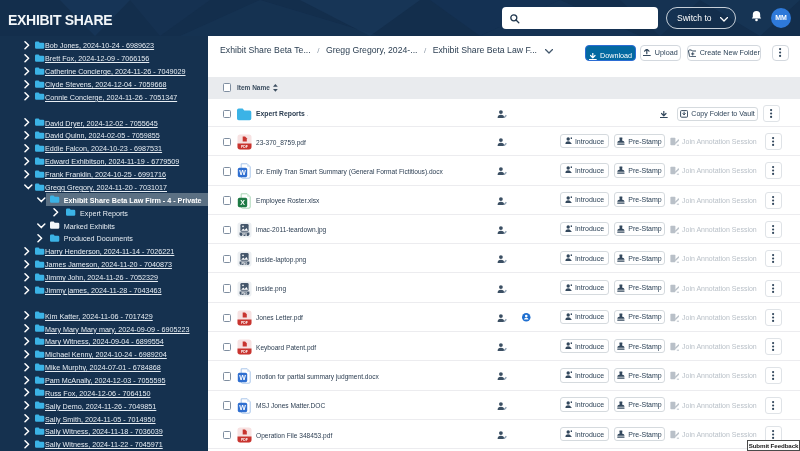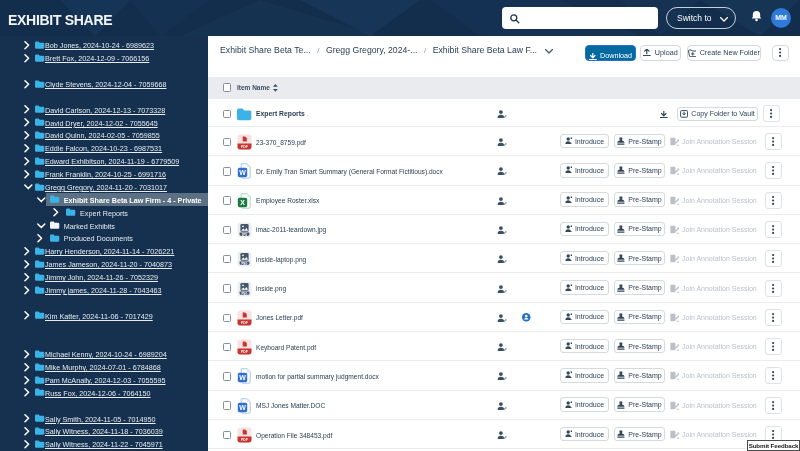--- a/index.html
+++ b/index.html
@@ -159,37 +159,46 @@
     </div>
 <div class="trow l1" style="position:absolute;left:0;top:15.67px;width:208px;height:12.87px">
       <span class="car"><svg width="6" height="9">
           <use href="#chevR"></use>
         </svg></span>
       <span class="fld"><svg width="10" height="9">
           <use href="#foldB"></use>
         </svg></span>
       <span class="lbl">Brett Fox, 2024-12-09 - 7066156</span>
     </div>
+<div class="trow l1" style="position:absolute;left:0;top:28.54px;width:208px;height:12.87px">
+      <span class="car"><svg width="6" height="9">
+          <use href="#chevR"></use>
+        </svg></span>
+      <span class="fld"><svg width="10" height="9">
+          <use href="#foldB"></use>
+        </svg></span>
+      <span class="lbl">Catherine Concierge, 2024-11-26 - 7049029</span>
+    </div>
 <div class="trow l1" style="position:absolute;left:0;top:41.41px;width:167px;height:12.87px">
       <span class="car"><svg width="6" height="9">
           <use href="#chevR"></use>
         </svg></span>
       <span class="fld"><svg width="10" height="9">
           <use href="#foldB"></use>
         </svg></span>
       <span class="lbl">Clyde Stevens, 2024-12-04 - 7059668</span>
     </div>
-<div class="trow l1" style="position:absolute;left:0;top:67.15px;width:208px;height:12.87px">
-      <span class="car"><svg width="6" height="9">
-          <use href="#chevR"></use>
-        </svg></span>
-      <span class="fld"><svg width="10" height="9">
-          <use href="#foldB"></use>
-        </svg></span>
-      <span class="lbl">David Carlson, 2024-12-13 - 7073328</span>
+<div class="trow l1" style="position:absolute;left:0;top:54.28px;width:208px;height:12.87px">
+      <span class="car"><svg width="6" height="9">
+          <use href="#chevR"></use>
+        </svg></span>
+      <span class="fld"><svg width="10" height="9">
+          <use href="#foldB"></use>
+        </svg></span>
+      <span class="lbl">Connie Concierge, 2024-11-26 - 7051347</span>
     </div>
 <div class="trow l1" style="position:absolute;left:0;top:80.02px;width:208px;height:12.87px">
       <span class="car"><svg width="6" height="9">
           <use href="#chevR"></use>
         </svg></span>
       <span class="fld"><svg width="10" height="9">
           <use href="#foldB"></use>
         </svg></span>
       <span class="lbl">David Dryer, 2024-12-02 - 7055645</span>
     </div>
@@ -312,20 +321,38 @@
     </div>
 <div class="trow l1" style="position:absolute;left:0;top:273.07px;width:208px;height:12.87px">
       <span class="car"><svg width="6" height="9">
           <use href="#chevR"></use>
         </svg></span>
       <span class="fld"><svg width="10" height="9">
           <use href="#foldB"></use>
         </svg></span>
       <span class="lbl">Kim Katter, 2024-11-06 - 7017429</span>
     </div>
+<div class="trow l1" style="position:absolute;left:0;top:285.94px;width:208px;height:12.87px">
+      <span class="car"><svg width="6" height="9">
+          <use href="#chevR"></use>
+        </svg></span>
+      <span class="fld"><svg width="10" height="9">
+          <use href="#foldB"></use>
+        </svg></span>
+      <span class="lbl">Mary Mary Mary mary, 2024-09-09 - 6905223</span>
+    </div>
+<div class="trow l1" style="position:absolute;left:0;top:298.81px;width:208px;height:12.87px">
+      <span class="car"><svg width="6" height="9">
+          <use href="#chevR"></use>
+        </svg></span>
+      <span class="fld"><svg width="10" height="9">
+          <use href="#foldB"></use>
+        </svg></span>
+      <span class="lbl">Mary Witness, 2024-09-04 - 6899554</span>
+    </div>
 <div class="trow l1" style="position:absolute;left:0;top:311.68px;width:208px;height:12.87px">
       <span class="car"><svg width="6" height="9">
           <use href="#chevR"></use>
         </svg></span>
       <span class="fld"><svg width="10" height="9">
           <use href="#foldB"></use>
         </svg></span>
       <span class="lbl">Michael Kenny, 2024-10-24 - 6989204</span>
     </div>
 <div class="trow l1" style="position:absolute;left:0;top:324.55px;width:208px;height:12.87px">
@@ -347,20 +374,29 @@
       <span class="lbl">Pam McAnally, 2024-12-03 - 7055595</span>
     </div>
 <div class="trow l1" style="position:absolute;left:0;top:350.29px;width:208px;height:12.87px">
       <span class="car"><svg width="6" height="9">
           <use href="#chevR"></use>
         </svg></span>
       <span class="fld"><svg width="10" height="9">
           <use href="#foldB"></use>
         </svg></span>
       <span class="lbl">Russ Fox, 2024-12-06 - 7064150</span>
+    </div>
+<div class="trow l1" style="position:absolute;left:0;top:363.16px;width:208px;height:12.87px">
+      <span class="car"><svg width="6" height="9">
+          <use href="#chevR"></use>
+        </svg></span>
+      <span class="fld"><svg width="10" height="9">
+          <use href="#foldB"></use>
+        </svg></span>
+      <span class="lbl">Sally Demo, 2024-11-26 - 7049851</span>
     </div>
 <div class="trow l1" style="position:absolute;left:0;top:376.03px;width:208px;height:12.87px">
       <span class="car"><svg width="6" height="9">
           <use href="#chevR"></use>
         </svg></span>
       <span class="fld"><svg width="10" height="9">
           <use href="#foldB"></use>
         </svg></span>
       <span class="lbl">Sally Smith, 2024-11-05 - 7014950</span>
     </div>

